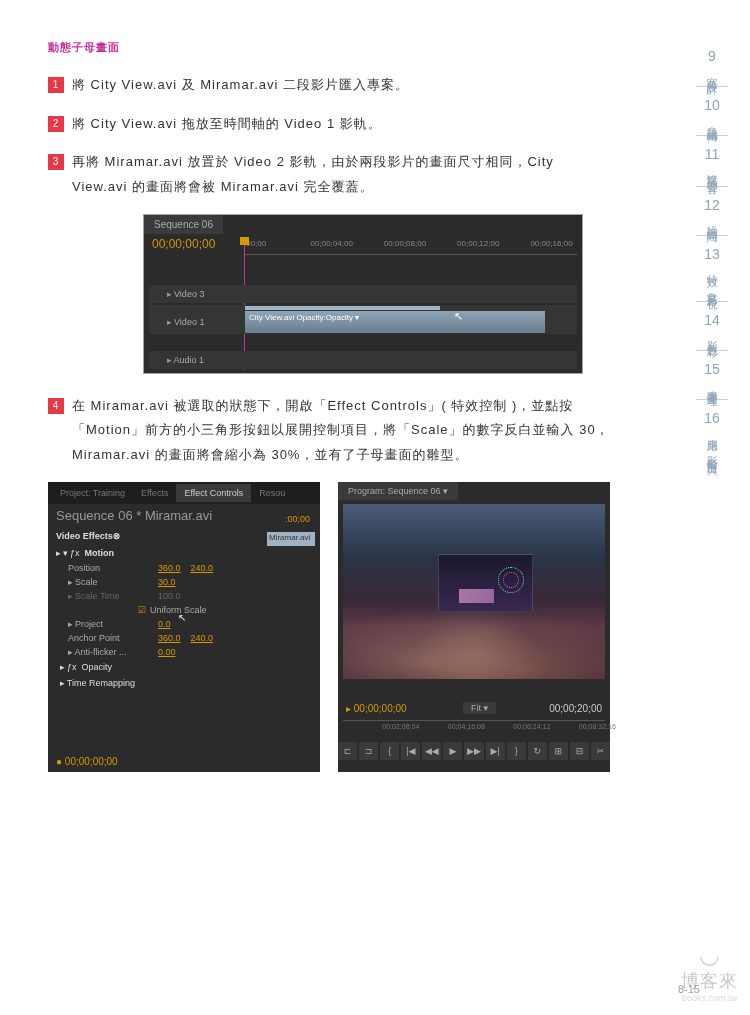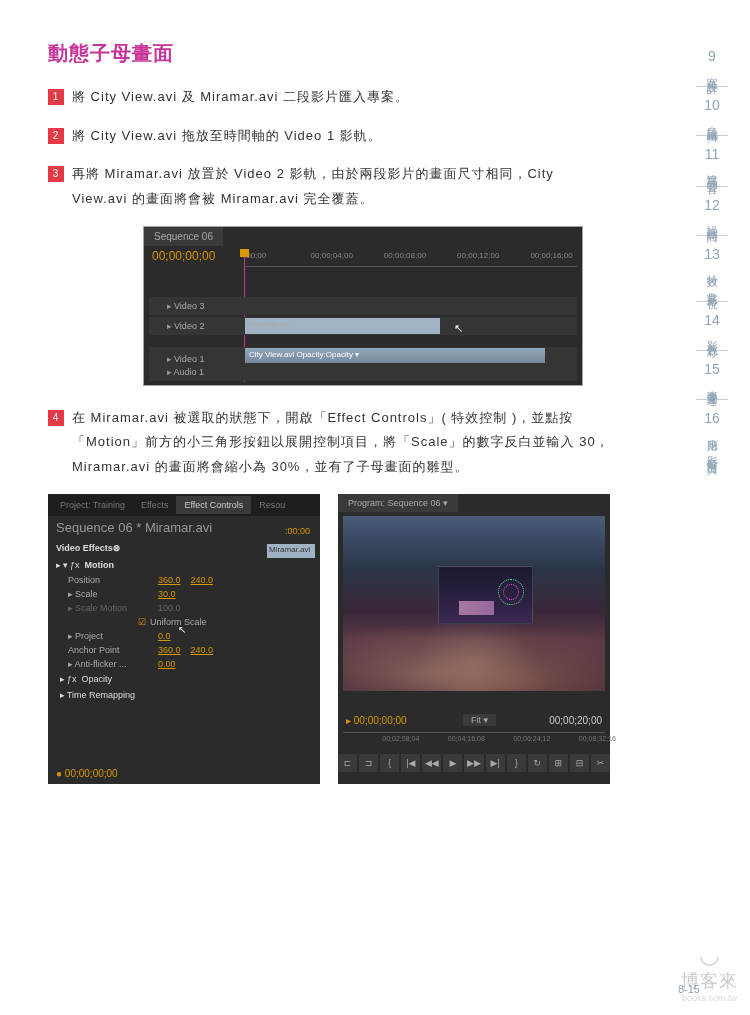--- a/index.html
+++ b/index.html
@@ -1,18 +1,18 @@
 <!DOCTYPE html>
 <html><head>
 <meta charset="utf-8">
 <style>
 *{margin:0;padding:0;box-sizing:border-box}
 body{width:750px;height:1015px;background:#fff;font-family:"Microsoft JhengHei",Arial,sans-serif;position:relative;color:#333;font-size:13px}
 .page{padding:40px 60px 40px 48px;width:670px}
-.title{color:#c73499;font-size:20px;font-weight:bold;margin-bottom:18px;letter-spacing:1px}
+.title{color:#c73499;font-size:11px;font-weight:bold;margin-bottom:18px;letter-spacing:1px}
 .step{display:flex;margin-bottom:14px;line-height:1.9;letter-spacing:1px}
 .num{width:16px;height:16px;background:#e63946;color:#fff;font-size:10px;text-align:center;line-height:16px;margin-right:8px;margin-top:4px;flex-shrink:0}
 .step-text{flex:1}
 .timeline{margin:10px 0 20px 95px;width:440px;height:160px;background:#2b2b2b;border:1px solid #a3a3a3;position:relative;font-size:9px;color:#aaa}
 .timeline-tab{position:absolute;top:0;left:0;background:#3a3a3a;padding:4px 10px;font-size:10px}
 .timeline-time{position:absolute;top:22px;left:8px;color:#d89800;font-size:12px}
 .timeline-ruler{position:absolute;top:22px;left:100px;right:5px;height:18px;border-bottom:1px solid #555;font-size:8px}
 .ruler-tick{position:absolute;top:2px;color:#888}
 .playhead{position:absolute;top:22px;left:100px;width:1px;height:133px;background:#c73499}
 .playhead::before{content:"";position:absolute;top:0;left:-4px;width:9px;height:8px;background:#d89800}
@@ -96,21 +96,21 @@
       <span class="ruler-tick" style="left:86%">00;00;16;00</span>
     </div>
     <div class="playhead"></div>
     <div class="track" style="top:70px">
         <div class="track-head">Video 3</div>
       </div>
     <div class="track" style="top:90px">
       <div class="track-head">Video 2</div>
       <div class="clip miramar">Miramar.avi</div>
     </div>
-    <div class="track" style="top:120px;height:24px">
+    <div class="track" style="top:95px;height:24px">
       <div class="track-head">Video 1</div>
       <div class="clip cityview" style="height:22px">City View.avi Opacity:Opacity ▾</div>
     </div>
     <div class="track" style="top:136px">
         <div class="track-head">Audio 1</div>
       </div>
     <div class="cursor-arrow">↖</div>
   </div>
 
   <div class="step">
@@ -138,21 +138,21 @@
           <span class="ef-label">Position</span>
           <span class="ef-val">360.0</span>
           <span class="ef-val">240.0</span>
         </div>
       <div class="ef-row">
           <span class="ef-label">▸ <span>Scale</span></span>
           <span class="ef-val">30.0</span>
         </div>
       <div class="cursor2">↖</div>
       <div class="ef-row" style="color:#666">
-          <span class="ef-label">▸ <span>Scale Motion</span></span>
+          <span class="ef-label">▸ <span>Scale Time</span></span>
           <span style="color:#666">100.0</span>
         </div>
       <div class="ef-row" style="padding-left:90px">
           <span class="check">☑</span>
           <span>Uniform Scale</span>
         </div>
       <div class="ef-row">
           <span class="ef-label">▸ <span>Project</span></span>
           <span class="ef-val">0.0</span>
         </div>

